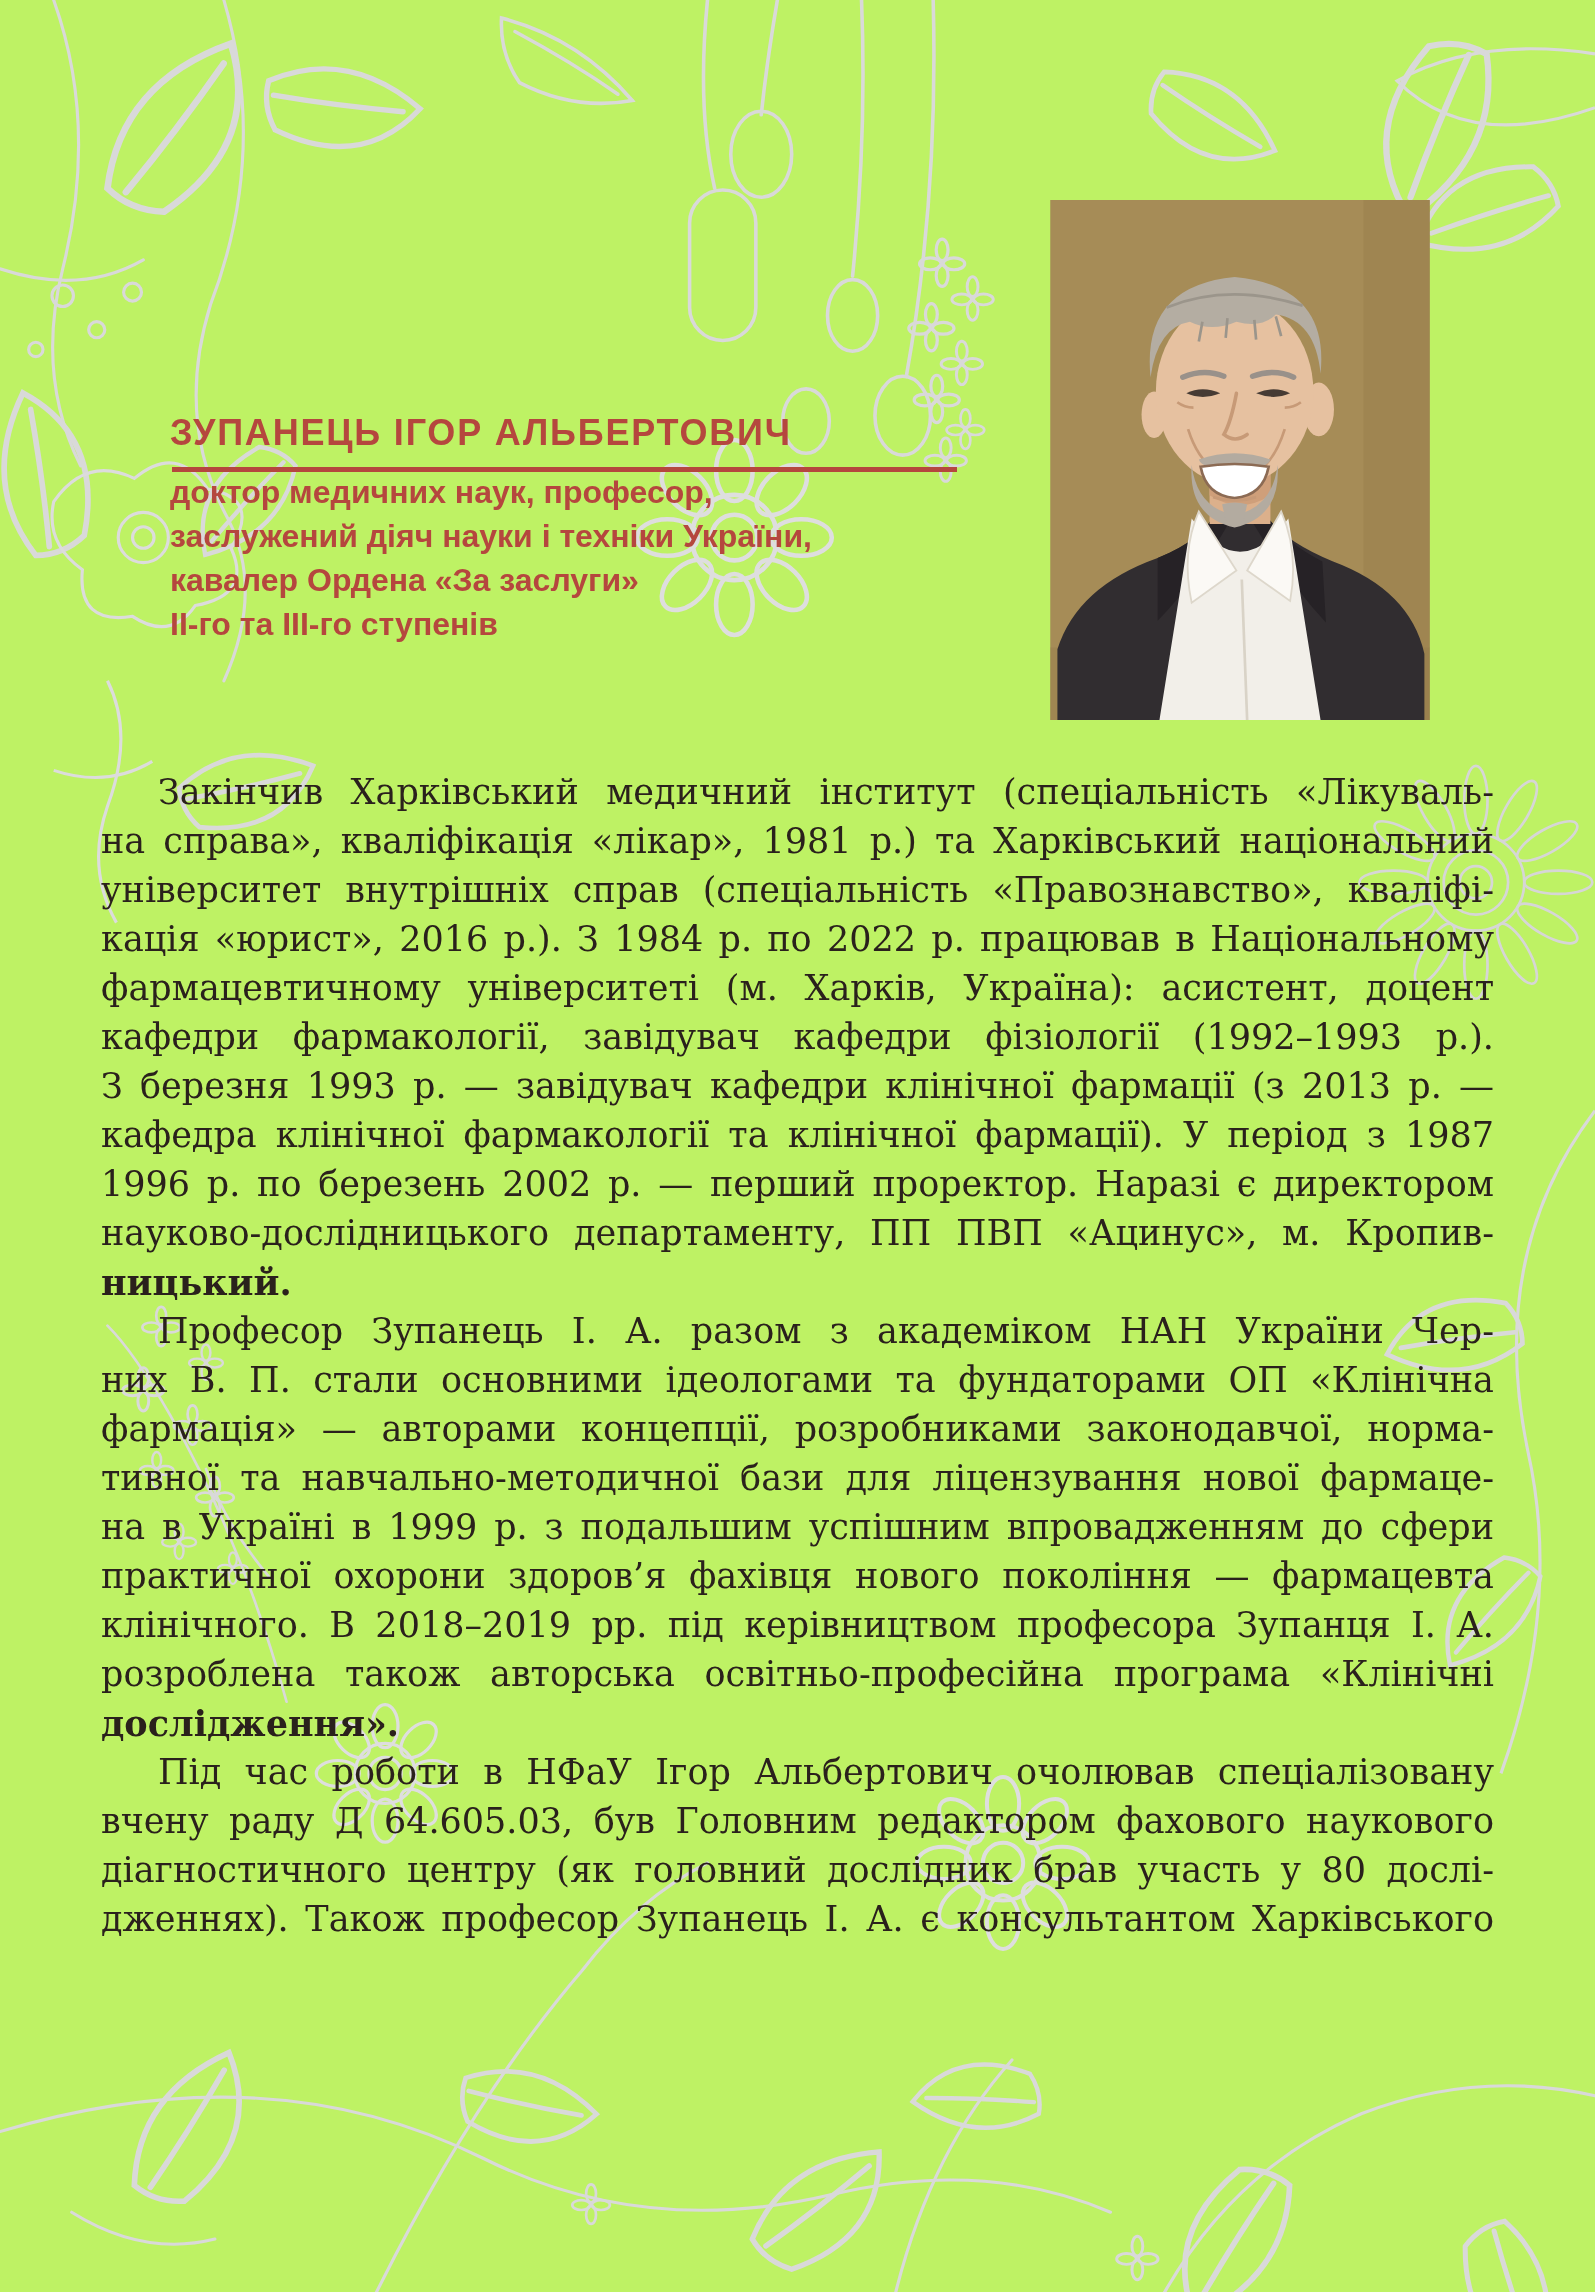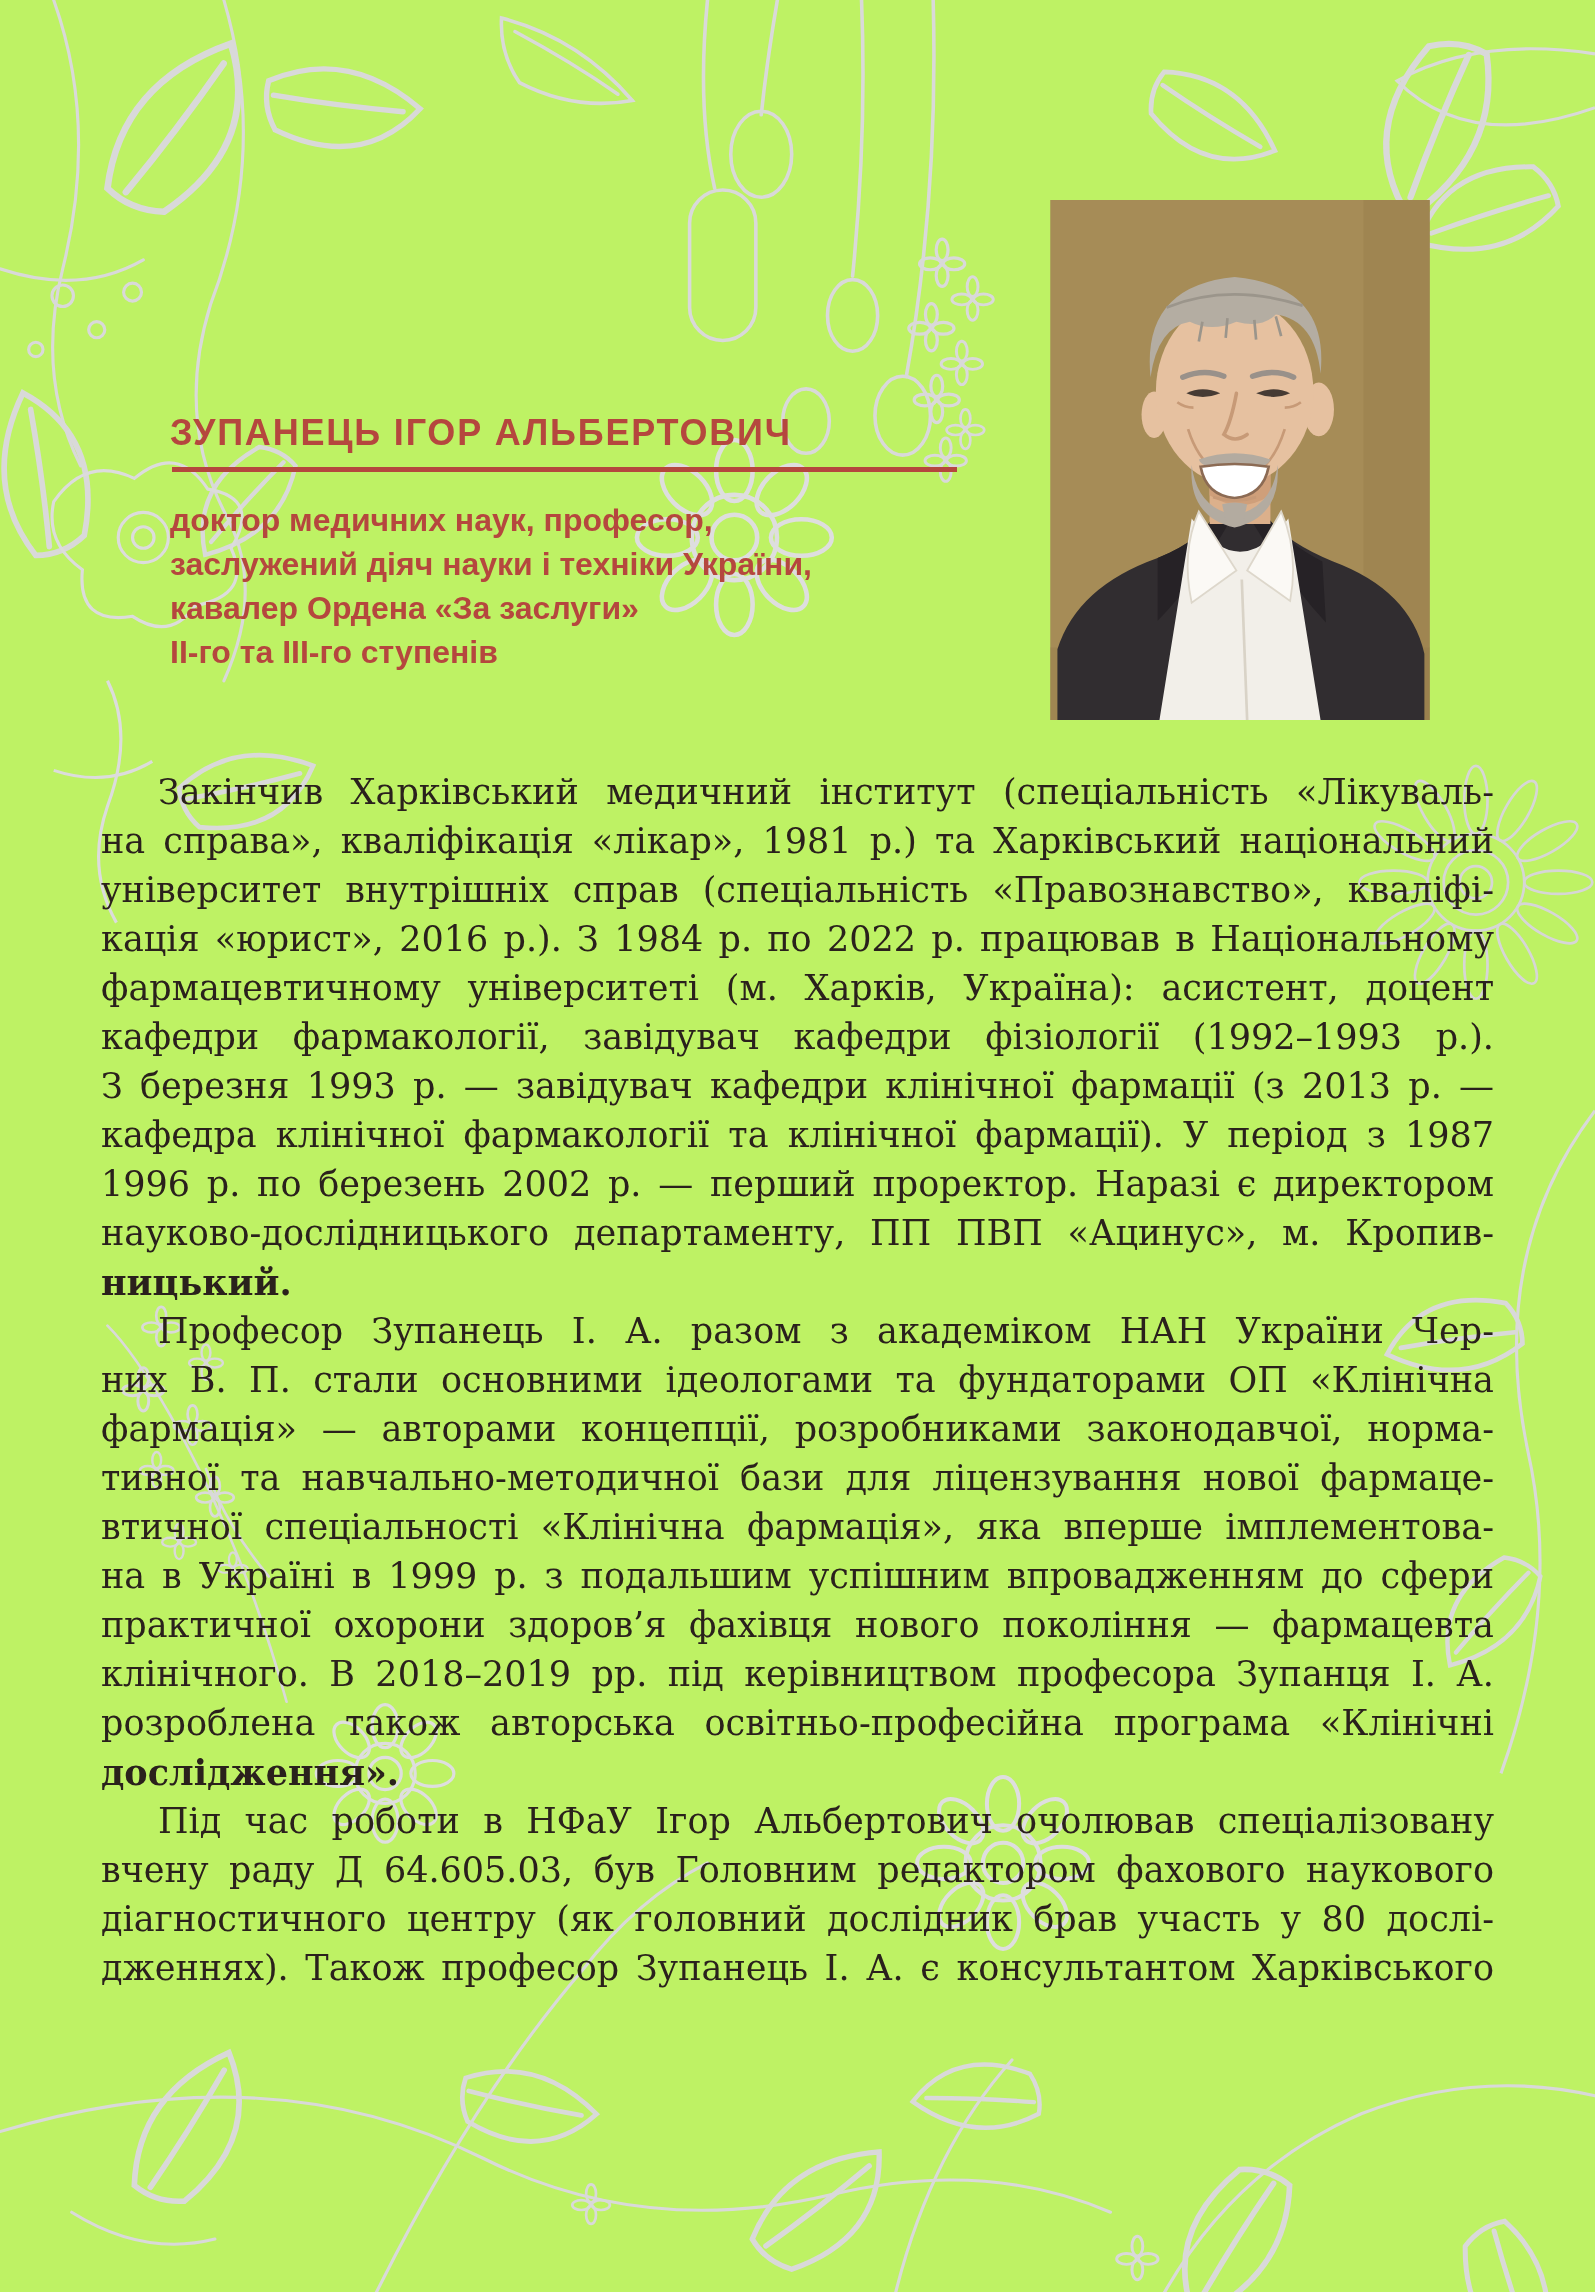--- a/index.html
+++ b/index.html
@@ -12,21 +12,21 @@
   
   .title{
     position:absolute;left:170px;top:412px;width:896px;
     font-family:"Liberation Sans",sans-serif;font-weight:bold;
     font-size:36px;letter-spacing:1.8px;color:#b5473e;white-space:nowrap;
   }
   .title-rule{
     position:absolute;left:172px;top:467px;width:785px;height:4.5px;background:#b5473e;
   }
   .subtitle{
-    position:absolute;left:170px;top:498px;width:878px;
+    position:absolute;left:170px;top:470px;width:878px;
     font-family:"Liberation Sans",sans-serif;font-weight:bold;
     font-size:32px;line-height:44px;color:#b5473e;
   }
   
   .photo{
     position:absolute;left:1050px;top:200px;width:380px;height:520px;overflow:hidden;
   }
   
   .bodytext{
     position:absolute;left:101px;top:768px;width:1393px;color:#2a211c;
@@ -244,21 +244,20 @@
     <div class="bline">З березня 1993 р. — завідувач кафедри клінічної фармації (з 2013 р. —</div>
     <div class="bline">кафедра клінічної фармакології та клінічної фармації). У період з 1987</div>
     <div class="bline">1996 р. по березень 2002 р. — перший проректор. Наразі є директором</div>
     <div class="bline">науково-дослідницького департаменту, ПП ПВП «Ацинус», м. Кропив-</div>
     <div class="bline last">ницький.</div>
 
     <div class="bline ind">Професор  Зупанець І. А.  разом  з академіком  НАН  України  Чер-</div>
     <div class="bline">них В. П.  стали  основними  ідеологами  та фундаторами  ОП  «Клінічна</div>
     <div class="bline">фармація» — авторами концепції, розробниками законодавчої, норма-</div>
     <div class="bline">тивної та навчально-методичної бази для ліцензування нової фармаце-</div>
-    <div class="bline">втичної спеціальності «Клінічна фармація», яка вперше імплементова-</div>
     <div class="bline">на в Україні в 1999 р. з подальшим успішним впровадженням до сфери</div>
     <div class="bline">практичної охорони здоров’я фахівця нового покоління — фармацевта</div>
     <div class="bline">клінічного. В 2018–2019 рр. під керівництвом професора Зупанця І. А.</div>
     <div class="bline">розроблена також авторська освітньо-професійна програма «Клінічні</div>
     <div class="bline last">дослідження».</div>
 
     <div class="bline ind">Під час роботи в НФаУ Ігор Альбертович очолював спеціалізовану</div>
     <div class="bline">вчену раду Д 64.605.03, був Головним редактором фахового наукового</div>
     <div class="bline">діагностичного центру (як головний дослідник брав участь у 80 дослі-</div>
     <div class="bline">дженнях). Також професор Зупанець І. А. є консультантом Харківського</div>

